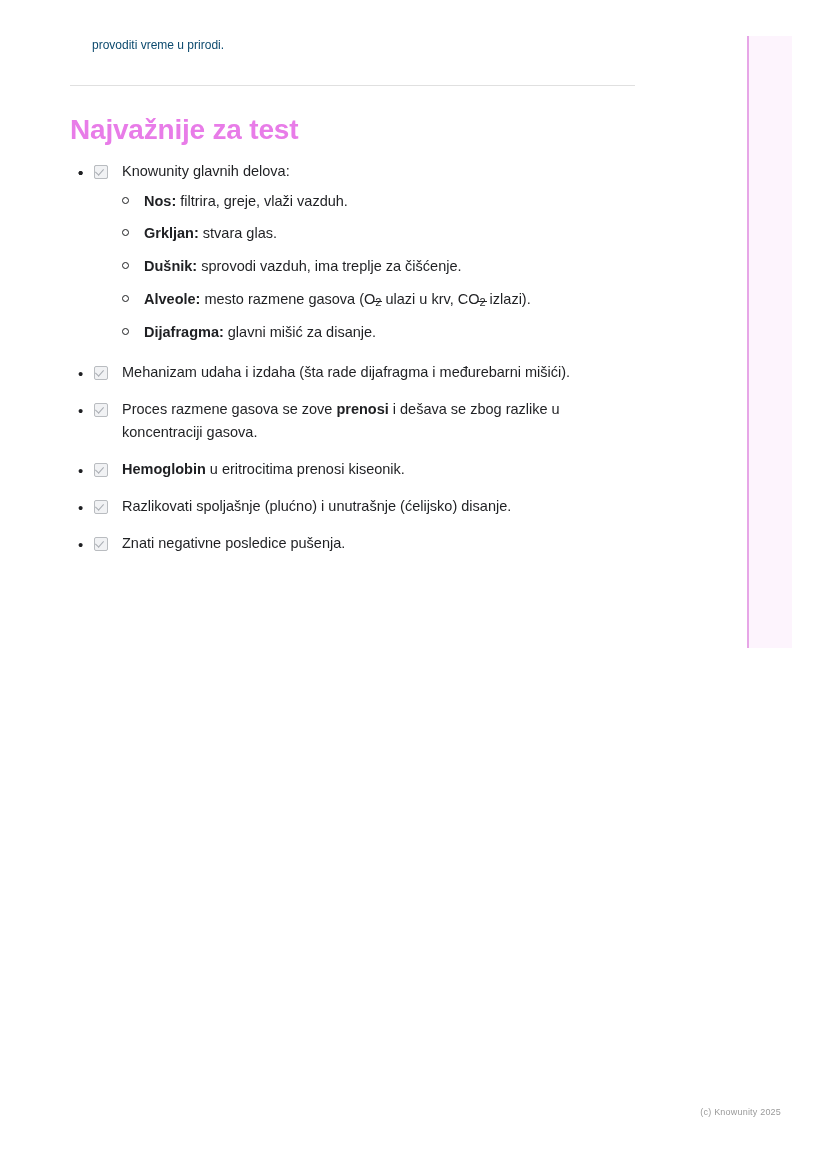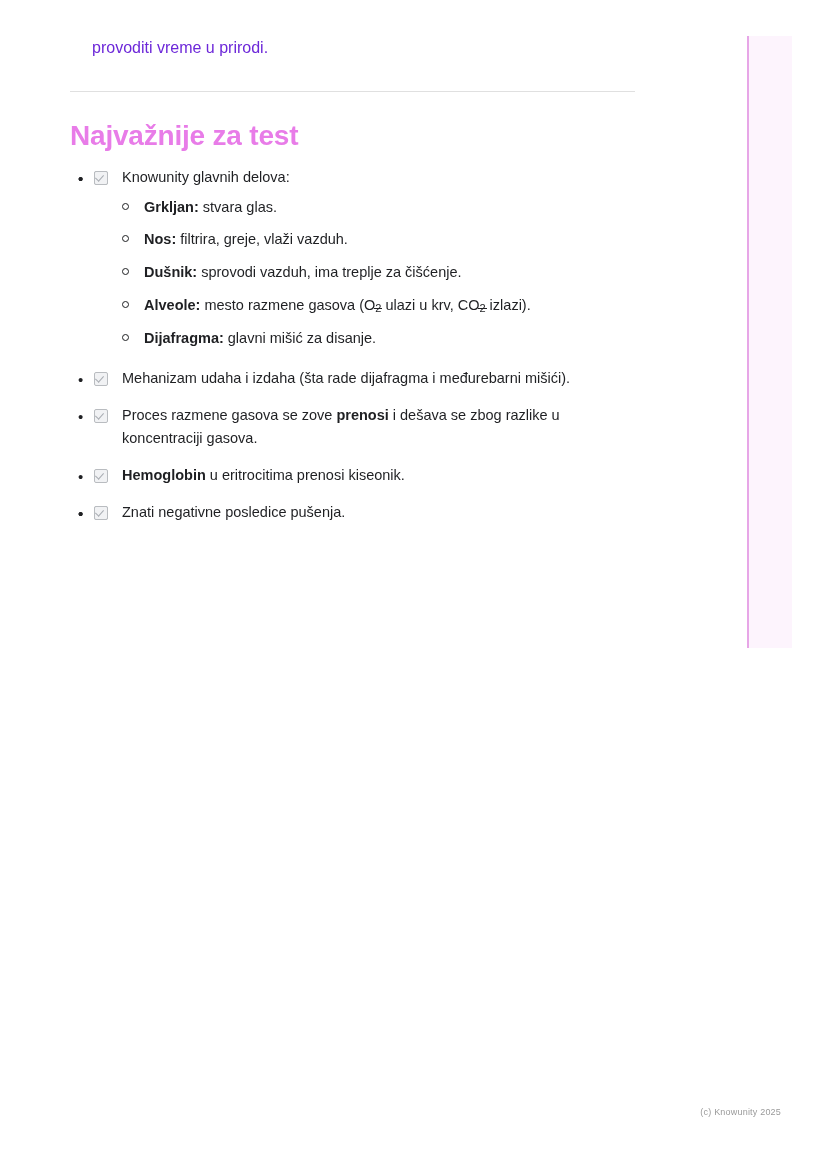--- a/index.html
+++ b/index.html
@@ -40,23 +40,23 @@
   }
 
   .content {
     position: absolute;
     left: 70px;
     top: 36px;
     width: 565px;
   }
 
   .lead-text {
-    font-size: 16px;
+    font-size: 12px;
     line-height: 1.55;
-    color: #6d28d9;
+    color: #0c4a6e;
     margin: 0 0 0 22px;
   }
 
   .divider {
     margin-top: 30px;
     border-top: 1px solid #e0e0e0;
     width: 565px;
   }
 
   .section-title {
@@ -186,28 +186,28 @@
       </li>
 
       <li>
         <span class="bullet">•</span>
         <span class="checkbox"></span>
         <span>Knowunity glavnih delova:</span>
 
         <ul class="sublist">
           <li>
             <span class="subbullet"></span>
+            <b>Nos:</b><span> filtrira, greje, vlaži vazduh.</span>
+          </li>
+          <li>
+            <span class="subbullet"></span>
             <b>Grkljan:</b><span> stvara glas.</span>
           </li>
           <li>
             <span class="subbullet"></span>
-            <b>Nos:</b><span> filtrira, greje, vlaži vazduh.</span>
-          </li>
-          <li>
-            <span class="subbullet"></span>
             <b>Dušnik:</b><span> sprovodi vazduh, ima treplje za čišćenje.</span>
           </li>
           <li>
             <span class="subbullet"></span>
             <b>Alveole:</b><span> mesto razmene gasova (O<span class="sub">2</span> ulazi u krv, CO<span class="sub">2</span> izlazi).</span>
           </li>
           <li>
             <span class="subbullet"></span>
             <b>Dijafragma:</b><span> glavni mišić za disanje.</span>
           </li>
@@ -228,20 +228,21 @@
 
       <li>
         <span class="bullet">•</span>
         <span class="checkbox"></span>
         <b>Hemoglobin</b><span> u eritrocitima prenosi kiseonik.</span>
       </li>
 
       <li>
         <span class="bullet">•</span>
         <span class="checkbox"></span>
+        <span>Razlikovati spoljašnje (plućno) i unutrašnje (ćelijsko) disanje.</span>
       </li>
 
       <li>
         <span class="bullet">•</span>
         <span class="checkbox"></span>
         <span>Znati negativne posledice pušenja.</span>
       </li>
 
     </ul>
   </div>

